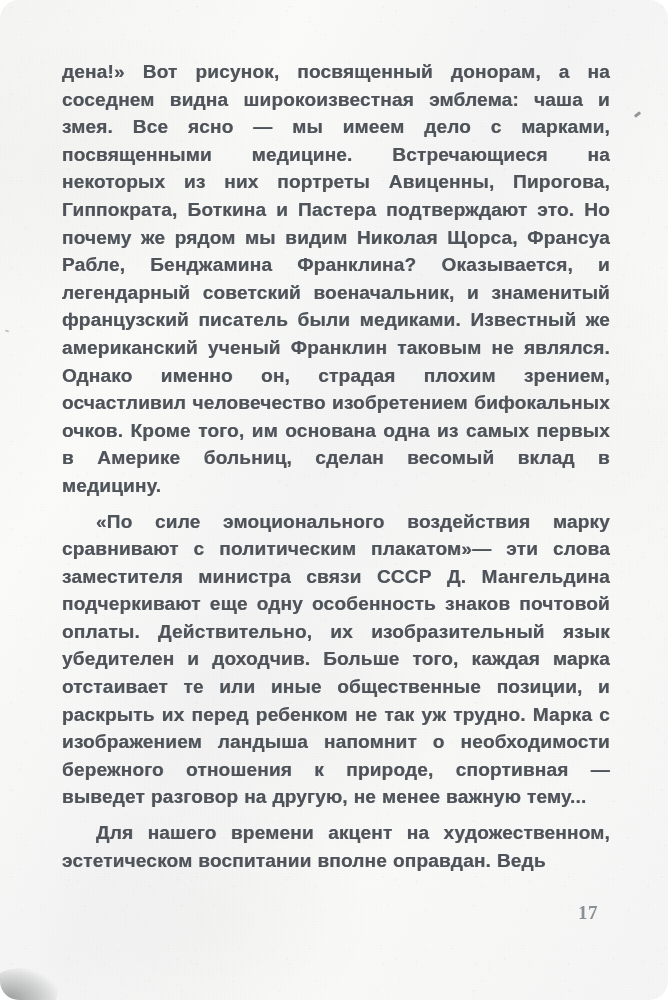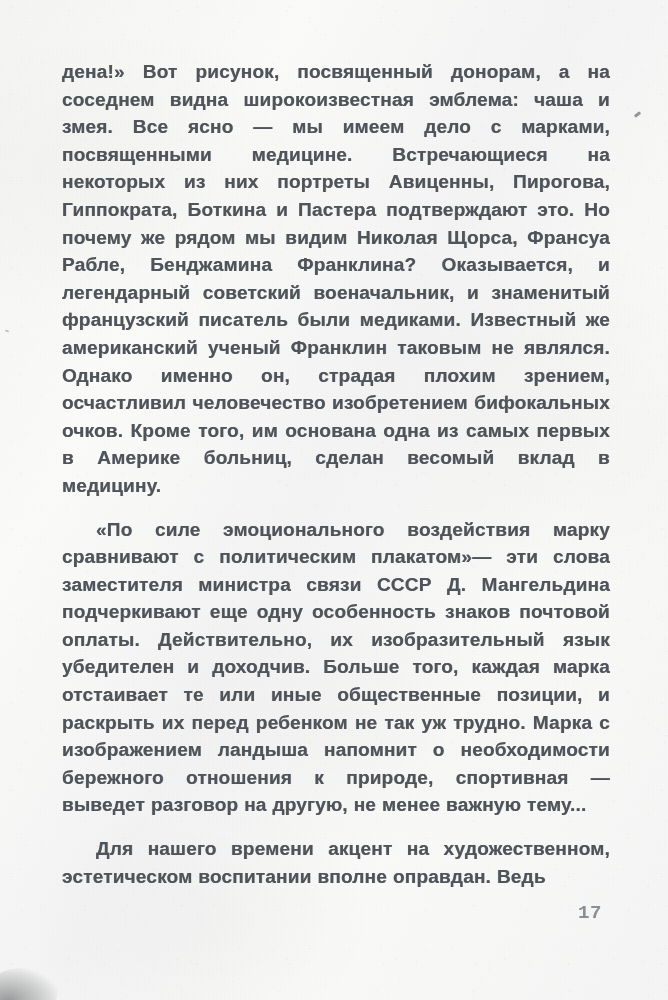--- a/index.html
+++ b/index.html
@@ -22,20 +22,21 @@
       radial-gradient(circle at 81% 33%,  rgba(0,0,0,0.015) 0 1px, transparent 1.5px),
       radial-gradient(circle at 22% 48%,  rgba(0,0,0,0.017) 0 1px, transparent 1.5px),
       radial-gradient(circle at 54% 57%,  rgba(0,0,0,0.013) 0 1px, transparent 1.5px),
       radial-gradient(circle at 88% 66%,  rgba(0,0,0,0.016) 0 1px, transparent 1.5px),
       radial-gradient(circle at 30% 78%,  rgba(0,0,0,0.015) 0 1px, transparent 1.5px),
       radial-gradient(circle at 69% 88%,  rgba(0,0,0,0.014) 0 1px, transparent 1.5px),
       radial-gradient(circle at 46% 95%,  rgba(0,0,0,0.012) 0 1px, transparent 1.5px),
       linear-gradient(118deg, #f4f4f3 0%, #fafaf9 26%, #f2f3f2 48%, #f9f9f8 70%, #f3f4f3 100%);
     background-size: 93px 87px, 71px 103px, 109px 79px, 83px 95px, 101px 73px,
                      77px 111px, 97px 85px, 67px 99px, 113px 81px, 87px 91px, 100% 100%;
+    border-radius: 19px;
   }
 
   
   #grain {
     position: absolute;
     inset: 0;
     pointer-events: none;
     opacity: 0.55;
     background-image:
       repeating-linear-gradient(0deg,   rgba(0,0,0,0.011) 0px, rgba(0,0,0,0.011) 1px, rgba(255,255,255,0) 1px, rgba(255,255,255,0) 3px),
@@ -109,37 +110,37 @@
     letter-spacing: 0.15px;
     word-spacing: 0.4px;
     
     text-shadow:
        0.35px 0 0 rgba(79,84,90,0.30),
       -0.35px 0 0 rgba(79,84,90,0.22),
        0 0.35px 0 rgba(79,84,90,0.18);
   }
 
   p.para + p.para {
-    margin-top: 16px;
+    margin-top: 8px;
   }
 
   p.indent {
     text-indent: 34px;
   }
 
   
   p.short-last {
     text-align-last: left;
   }
 
   #page-number {
     position: absolute;
     left: 578px;
     top: 902px;
-    font-family: Liberation Mono, monospace;
+    font-family: Liberation Serif, serif;
     font-weight: 700;
     font-size: 19px;
     color: #8a8f95;
     letter-spacing: 0.5px;
   }
 </style>
 </head>
 <body>
 
 <div id="page">

